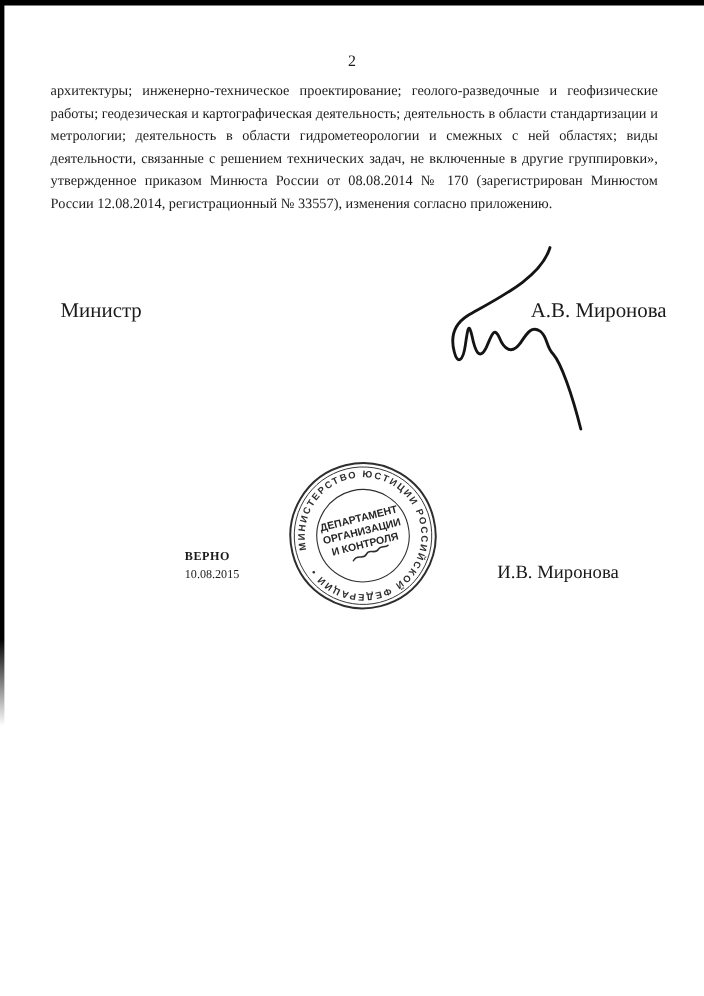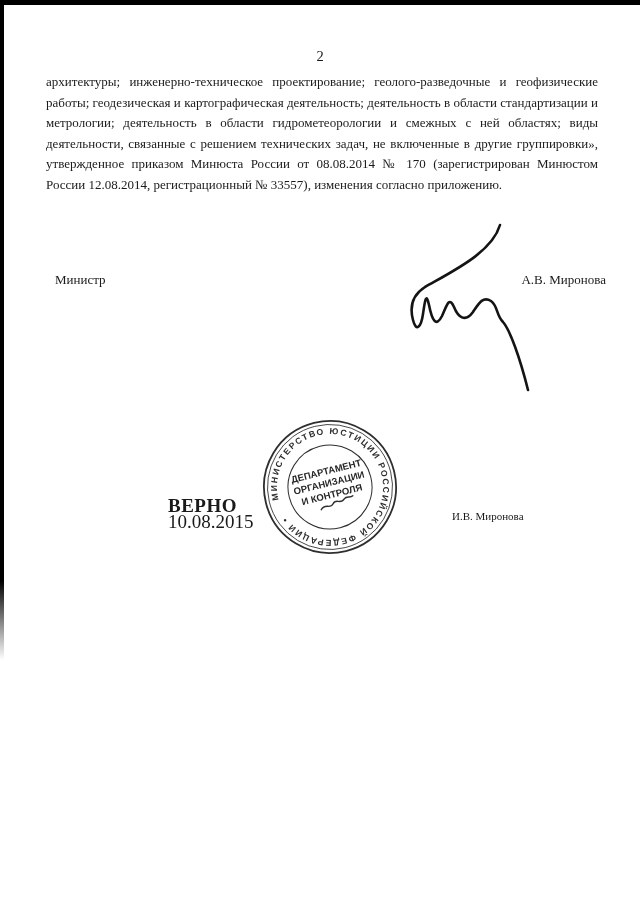--- a/index.html
+++ b/index.html
@@ -25,31 +25,31 @@
     text-align:center;font-size:14.5px;
   }
   .body-text{
     position:absolute;left:46px;top:72px;width:552px;
     font-size:13px;line-height:20.6px;
     text-align:justify;
   }
   .sign-row{
     position:absolute;left:55px;top:272px;width:551px;
     display:flex;justify-content:space-between;
-    font-size:13px;
+    font-size:19px;
     align-items:center;
   }
   .verno-block{
     position:absolute;left:168px;top:498px;
-    font-size:19px;line-height:16px;
+    font-size:11px;line-height:16px;
   }
   .verno-block .verno{font-weight:bold;letter-spacing:.5px;}
   .mironova{
     position:absolute;left:452px;top:510px;
-    font-size:11px;
+    font-size:17px;
   }
   .overlay{
     position:absolute;left:0;top:0;width:640px;height:905px;
     pointer-events:none;
   }
   .stamp-ring-text{
     font-family:"Liberation Sans", sans-serif;
     font-size:8.6px;font-weight:bold;letter-spacing:1.6px;
     fill:#2e2e2e;
   }

